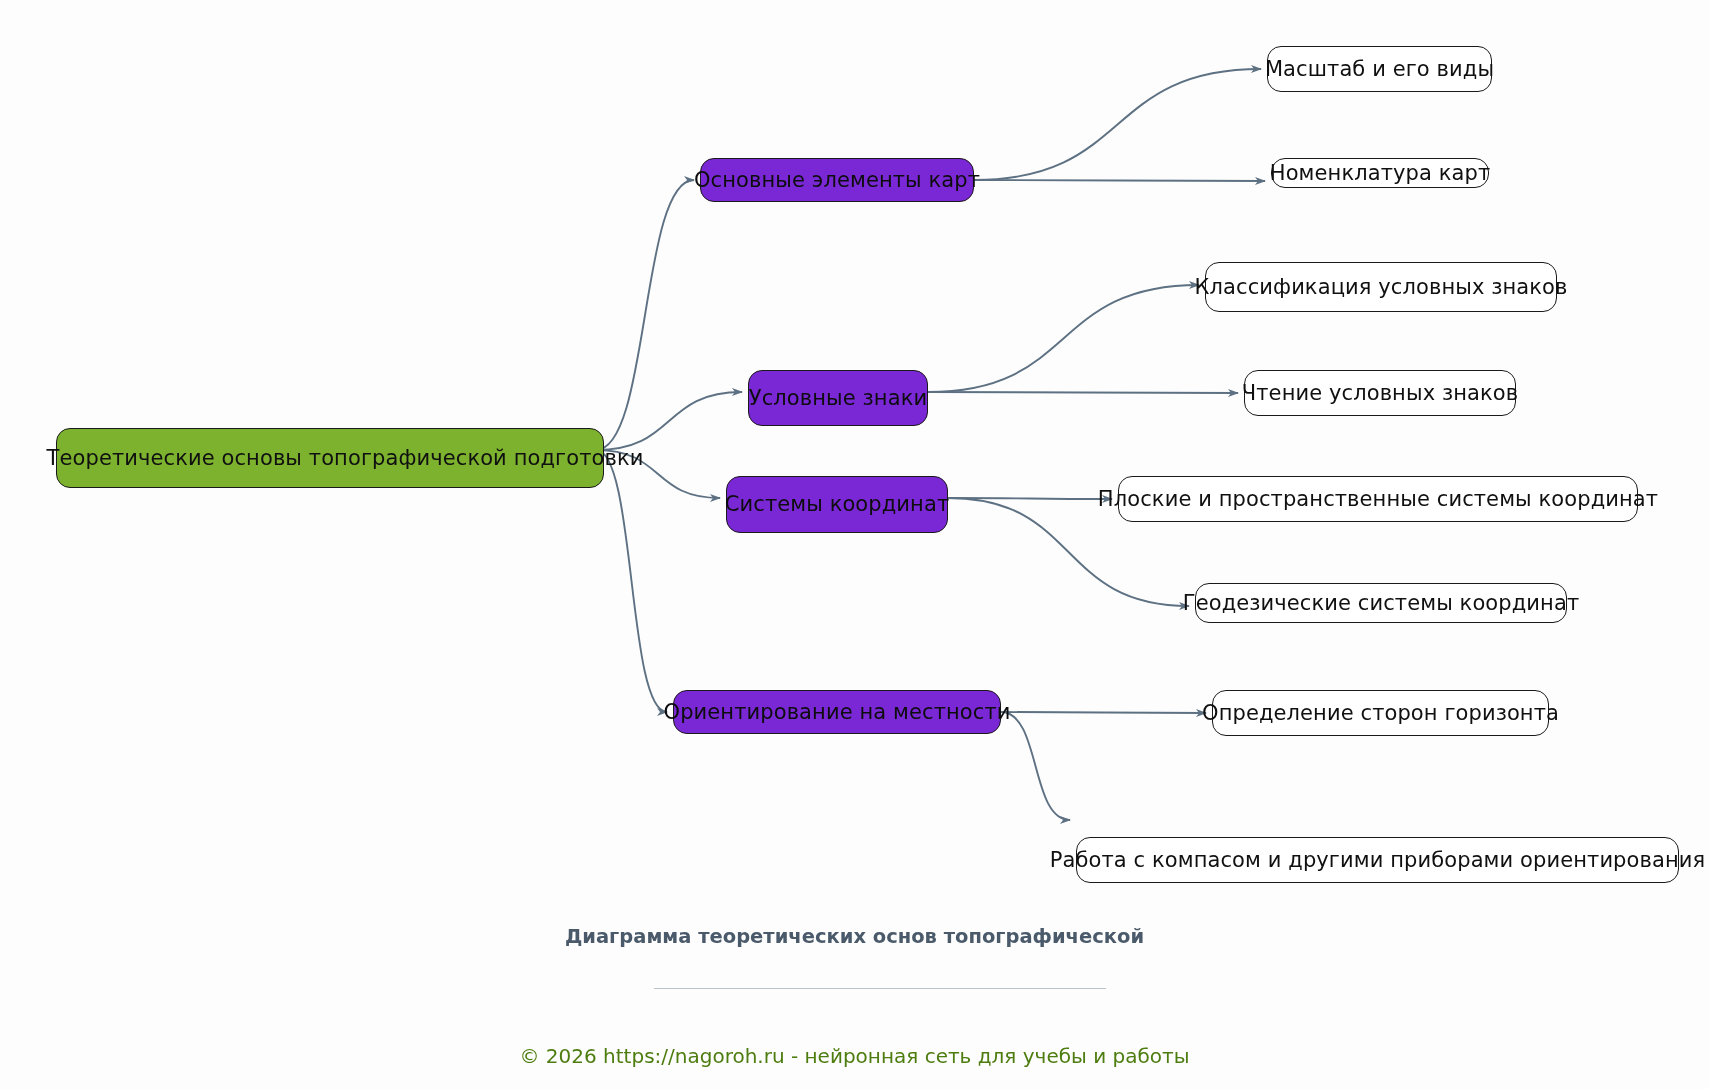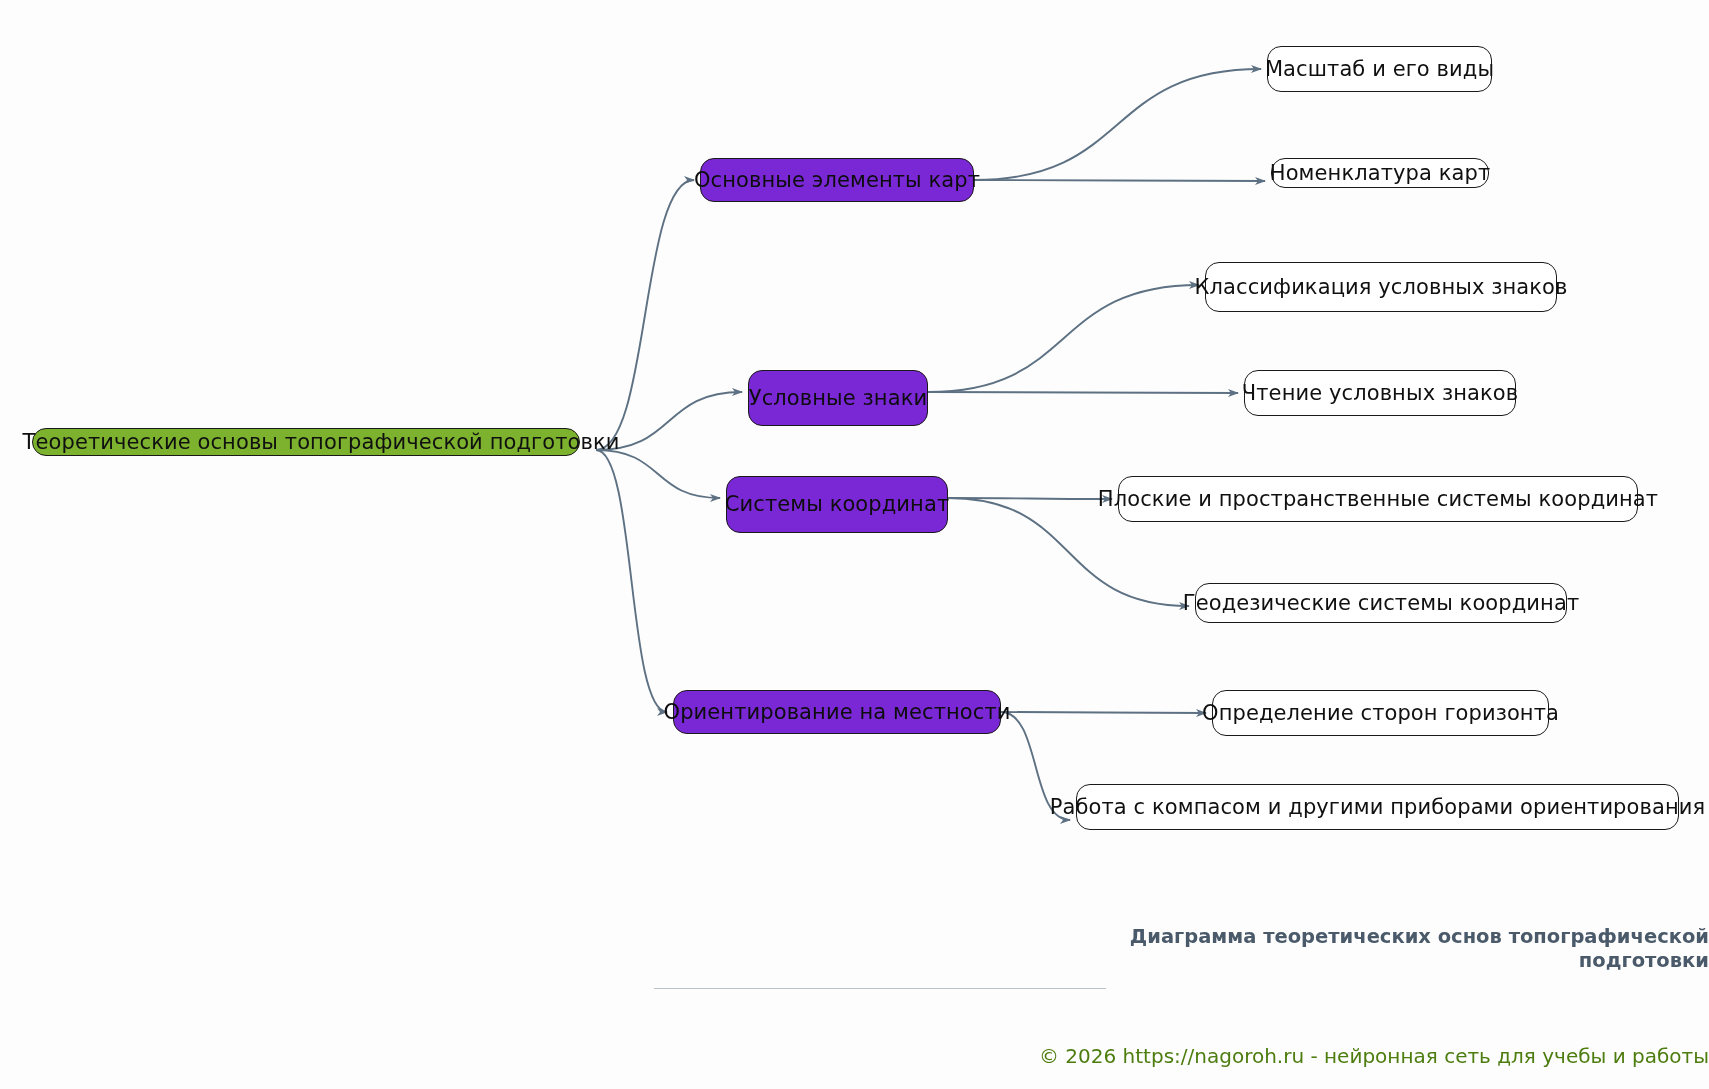--- a/index.html
+++ b/index.html
@@ -62,21 +62,21 @@
     color: #101010;
     font-size: 21px;
     height: 46px;
     padding: 0 18px;
   }
 
   .caption {
     position: absolute;
     left: 0;
     width: 1709px;
-    text-align: right;
+    text-align: center;
   }
 
   .caption-title {
     top: 925px;
     font-size: 19.5px;
     font-weight: bold;
     color: #4a5a6a;
     line-height: 1.25;
   }
   .caption-title .line2 { display: block; }
@@ -117,35 +117,34 @@
         <path d="M928,392 C1077.05,392 1049.95,285 1199,285" marker-end="url(#arrowhead)"></path>
         <path d="M928,392 C1098.5,392 1067.5,393 1238,393" marker-end="url(#arrowhead)"></path>
         <path d="M948,498 C1038.2,498 1021.8,499 1112,499" marker-end="url(#arrowhead)"></path>
         <path d="M948,498 C1080.55,498 1056.45,606 1189,606" marker-end="url(#arrowhead)"></path>
         <path d="M1001,712 C1113.75,712 1093.25,713 1206,713" marker-end="url(#arrowhead)"></path>
         <path d="M1001,712 C1041,712 1030,820 1070,820" marker-end="url(#arrowhead)"></path>
       </g>
   </svg>
 
   <div id="nodes">
-      <div class="node node-root" style="left: 32px; top: 428px; width: 548px; height: 28px; background: rgb(124, 178, 46); padding-left: 44px;">Теоретические основы топографической подготовки</div>
+      <div class="node node-root" style="left: 56px; top: 428px; width: 548px; height: 60px; background: rgb(124, 178, 46); padding-left: 44px;">Теоретические основы топографической подготовки</div>
       <div class="node node-branch" style="left: 700px; top: 158px; width: 274px; height: 44px; background: rgb(122, 39, 214);">Основные элементы карт</div>
       <div class="node node-leaf" style="left: 1267px; top: 46px; width: 225px; height: 46px;">Масштаб и его виды</div>
       <div class="node node-leaf" style="left: 1271px; top: 158px; width: 218px; height: 30px;">Номенклатура карт</div>
       <div class="node node-branch" style="left: 748px; top: 370px; width: 180px; height: 56px; background: rgb(122, 39, 214);">Условные знаки</div>
       <div class="node node-leaf" style="left: 1205px; top: 262px; width: 352px; height: 50px;">Классификация условных знаков</div>
       <div class="node node-leaf" style="left: 1244px; top: 370px; width: 272px; height: 46px;">Чтение условных знаков</div>
       <div class="node node-branch" style="left: 726px; top: 476px; width: 222px; height: 57px; background: rgb(122, 39, 214);">Системы координат</div>
       <div class="node node-leaf" style="left: 1118px; top: 476px; width: 520px; height: 46px;">Плоские и пространственные системы координат</div>
       <div class="node node-leaf" style="left: 1195px; top: 583px; width: 372px; height: 40px;">Геодезические системы координат</div>
       <div class="node node-branch" style="left: 673px; top: 690px; width: 328px; height: 44px; background: rgb(122, 39, 214);">Ориентирование на местности</div>
       <div class="node node-leaf" style="left: 1212px; top: 690px; width: 337px; height: 46px;">Определение сторон горизонта</div>
-      <div class="node node-leaf" style="left: 1076px; top: 784px; width: 603px; height: 46px;">Работа с компасом и другими приборами ориентирования</div>
+      <div class="node node-leaf" style="left: 1076px; top: 837px; width: 603px; height: 46px;">Работа с компасом и другими приборами ориентирования</div>
     </div>
 
 </div>
 
 <div class="caption caption-title">
   <span>Диаграмма теоретических основ топографической</span>
-  <span class="line2">подготовки</span>
 </div>
 <div class="caption-rule"></div>
 <div class="caption caption-footer">© 2026 https://nagoroh.ru - нейронная сеть для учебы и работы</div>
 
 </body></html>

